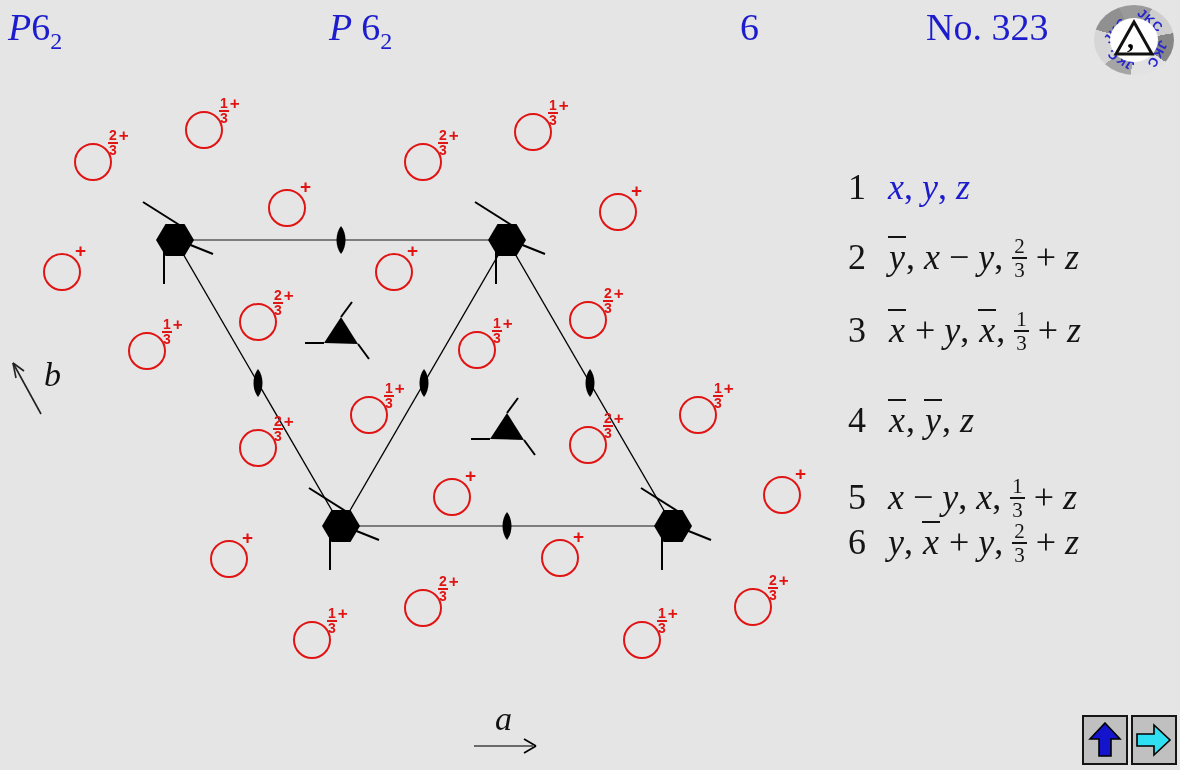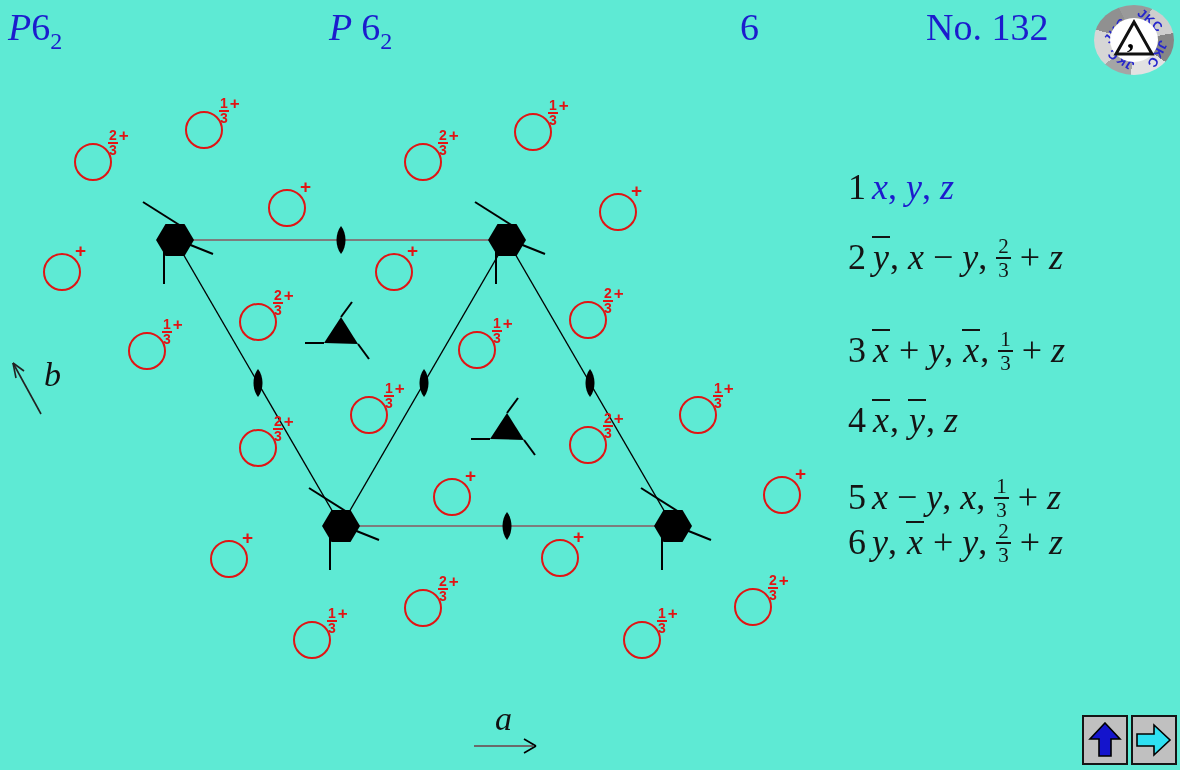--- a/index.html
+++ b/index.html
@@ -1,16 +1,16 @@
 <!DOCTYPE html>
 <html><head>
 <meta charset="utf-8">
 <style>
   html,body{margin:0;padding:0;background:#fff;}
-  .stage{position:relative;width:1180px;height:770px;background:#5eead4;overflow:hidden;
+  .stage{position:relative;width:1180px;height:770px;background:#e5e5e5;overflow:hidden;
          font-family:"Liberation Serif",serif;}
 
   
   .hdr{position:absolute;top:5px;color:#1c1ccd;font-size:38px;white-space:nowrap;}
   .hdr .it{font-style:italic;}
   .hdr sub{font-size:24px;line-height:0;vertical-align:-9px;}
   #h-left{left:8px;}
   #h-center{left:329px;}
   #h-center .it{margin-right:9px;}
   #h-pg{left:740px;}
@@ -39,21 +39,21 @@
   .plus-only{font-size:19px;line-height:15px;}
 
   .axis-label{position:absolute;font-style:italic;font-size:34px;color:#111;}
   #a-label{left:495px;top:700px;}
   #b-label{left:44px;top:356px;}
 
   
   #positions-list{position:absolute;left:848px;top:0;width:332px;}
   .prow{position:absolute;left:0;font-size:36px;color:#141414;white-space:nowrap;}
   .pnum{display:inline-block;min-width:24px;}
-  .pcoords{}
+  .pcoords{margin-left:16px;}
   .pcoords.blue{color:#1c1ccd;}
   .it{font-style:italic;}
   .ol{display:inline-block;border-top:2px solid currentColor;line-height:1.02;padding:1px 1px 0 1px;}
   .sfrac{display:inline-flex;flex-direction:column;align-items:center;font-size:21px;line-height:1.05;
         vertical-align:middle;transform:translateY(-3px);}
   .sfrac .n{border-bottom:2px solid currentColor;padding:0 2px;}
 
   
   .navbtn{position:absolute;top:715px;width:46px;height:50px;background:#c0c0c0;border:2px solid #151515;
         box-sizing:border-box;display:flex;align-items:center;justify-content:center;cursor:pointer;}
@@ -63,21 +63,21 @@
 </head>
 <body>
 
 <div class="stage">
 
   <div class="hdr" id="h-left"><span class="it">P</span><span>6</span><sub>2</sub></div>
 
   <div class="hdr" id="h-center"><span class="it">P</span><span>6</span><sub>2</sub></div>
 
   <div class="hdr" id="h-pg">6</div>
-  <div class="hdr" id="h-no">No. 132</div>
+  <div class="hdr" id="h-no">No. 323</div>
 
   <div id="logo">
     <span class="jkc j1">JKC</span>
     <span class="jkc j2">JKC</span>
     <span class="jkc j3">JKC</span>
     <span class="jkc j4">JKC</span>
     <div class="logo-center">
       <svg width="44" height="42" viewBox="0 0 44 42">
         <polygon points="22,3 40,35 4,35" fill="none" stroke="#111" stroke-width="3"></polygon>
         <text x="15" y="29" font-size="28" font-weight="bold" font-family="Liberation Serif, serif">,</text>
@@ -288,21 +288,21 @@
 
   <div class="axis-label" id="a-label">a</div>
   <div class="axis-label" id="b-label">b</div>
 
   <div id="positions-list">
       <div class="prow" style="top: 166px;"><span class="pnum">1</span><span class="pcoords blue"><span class="it">x</span><span class="">, </span><span class="it">y</span><span class="">, </span><span class="it">z</span></span></div>
       <div class="prow" style="top: 236px;"><span class="pnum">2</span><span class="pcoords"><span class="it ol">y</span><span class="">, </span><span class="it">x</span><span class=""> − </span><span class="it">y</span><span class="">, </span><span class="sfrac">
             <span class="n">2</span>
             <span class="d">3</span>
           </span><span class=""> + </span><span class="it">z</span></span></div>
-      <div class="prow" style="top: 329px;"><span class="pnum">3</span><span class="pcoords"><span class="it ol">x</span><span class=""> + </span><span class="it">y</span><span class="">, </span><span class="it ol">x</span><span class="">, </span><span class="sfrac">
+      <div class="prow" style="top: 309px;"><span class="pnum">3</span><span class="pcoords"><span class="it ol">x</span><span class=""> + </span><span class="it">y</span><span class="">, </span><span class="it ol">x</span><span class="">, </span><span class="sfrac">
             <span class="n">1</span>
             <span class="d">3</span>
           </span><span class=""> + </span><span class="it">z</span></span></div>
       <div class="prow" style="top: 398.5px;"><span class="pnum">4</span><span class="pcoords"><span class="it ol">x</span><span class="">, </span><span class="it ol">y</span><span class="">, </span><span class="it">z</span></span></div>
       <div class="prow" style="top: 476px;"><span class="pnum">5</span><span class="pcoords"><span class="it">x</span><span class=""> − </span><span class="it">y</span><span class="">, </span><span class="it">x</span><span class="">, </span><span class="sfrac">
             <span class="n">1</span>
             <span class="d">3</span>
           </span><span class=""> + </span><span class="it">z</span></span></div>
       <div class="prow" style="top: 521px;"><span class="pnum">6</span><span class="pcoords"><span class="it">y</span><span class="">, </span><span class="it ol">x</span><span class=""> + </span><span class="it">y</span><span class="">, </span><span class="sfrac">
             <span class="n">2</span>

